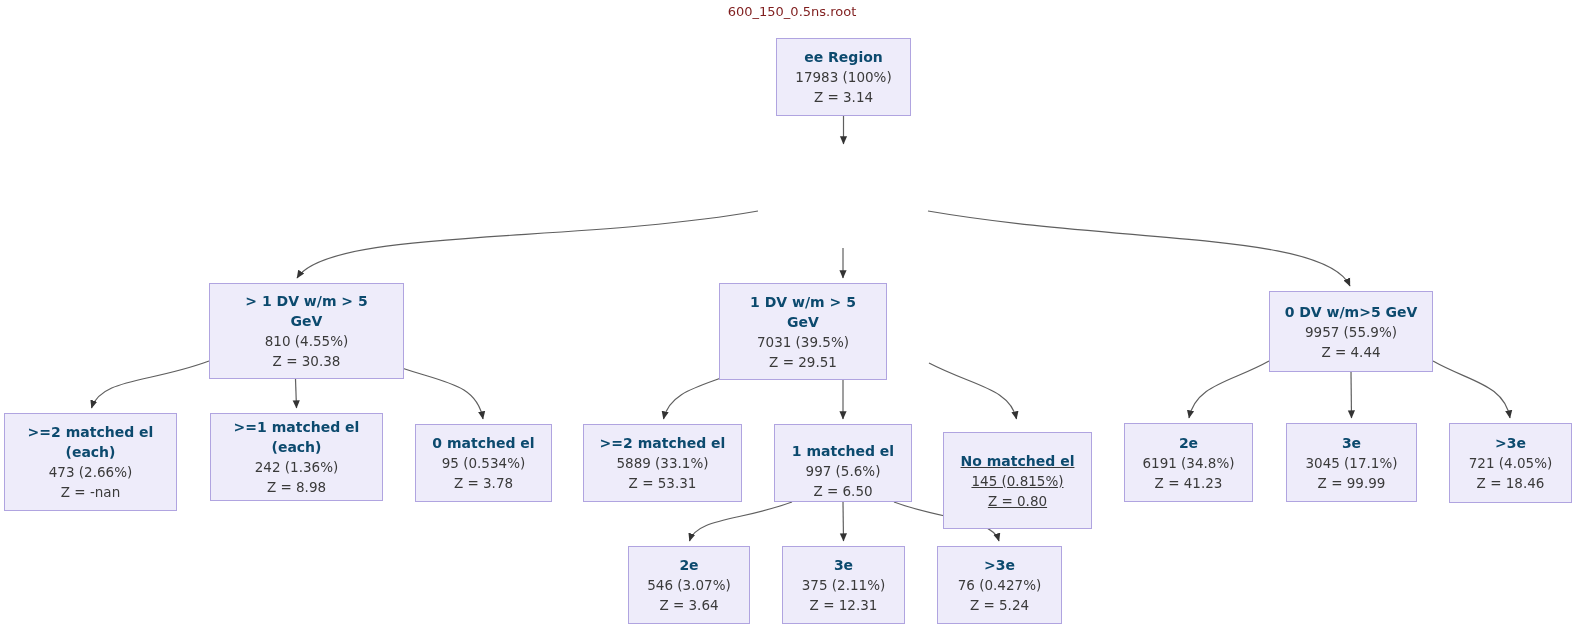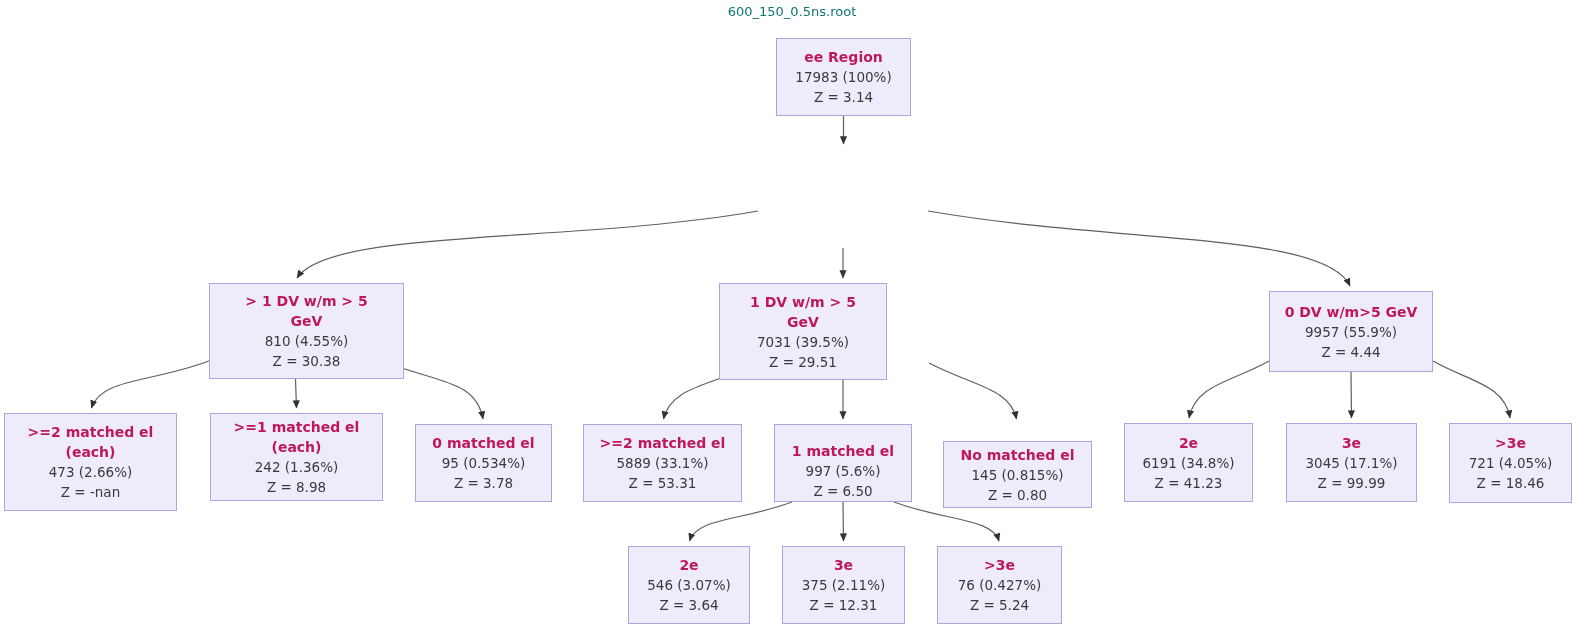--- a/index.html
+++ b/index.html
@@ -9,21 +9,21 @@
     height: 635px;
     background: #ffffff;
     font-family: "DejaVu Sans", "Liberation Sans", sans-serif;
     overflow: hidden;
   }
   #graph-title {
     position: absolute;
     left: 0; right: 0; top: 4px;
     text-align: center;
     font-size: 13px;
-    color: #0f766e;
+    color: #7f1d1d;
   }
   #edge-layer {
     position: absolute;
     left: 0; top: 0;
     width: 1584px; height: 635px;
   }
   #edge-layer path.edge {
     fill: none;
     stroke: #5f5f5f;
     stroke-width: 1.2;
@@ -37,36 +37,36 @@
     flex-direction: column;
     align-items: center;
     justify-content: center;
     text-align: center;
     color: #3a3a3a;
     font-size: 13.5px;
     line-height: 20px;
   }
   .node .node-title {
     font-weight: bold;
-    color: #be185d;
+    color: #0c4a6e;
     font-size: 14px;
     white-space: pre-line;
   }
   
   .n-root   { left: 776px;  top: 38px;  width: 135px; height: 78px; }
   .n-pass   { left: 758px;  top: 150px; width: 170px; height: 98px; }
   .n-gt1dv  { left: 209px;  top: 283px; width: 195px; height: 96px; }
   .n-onedv  { left: 719px;  top: 283px; width: 168px; height: 97px; }
   .n-zerodv { left: 1269px; top: 291px; width: 164px; height: 81px; }
   .n-m2each { left: 4px;    top: 413px; width: 173px; height: 98px; }
   .n-m1each { left: 210px;  top: 413px; width: 173px; height: 88px; }
   .n-m0     { left: 415px;  top: 424px; width: 137px; height: 78px; }
   .n-m2     { left: 583px;  top: 424px; width: 159px; height: 78px; }
   .n-m1     { left: 774px;  top: 424px; width: 138px; height: 78px; justify-content: flex-end; }
-  .n-mno    { left: 943px;  top: 441px; width: 149px; height: 67px; }
+  .n-mno    { left: 943px;  top: 432px; width: 149px; height: 97px; text-decoration: underline; }
   .n-e2r    { left: 1124px; top: 423px; width: 129px; height: 79px; }
   .n-e3r    { left: 1286px; top: 423px; width: 131px; height: 79px; }
   .n-egt3r  { left: 1449px; top: 423px; width: 123px; height: 80px; }
   .n-e2b    { left: 628px;  top: 546px; width: 122px; height: 78px; }
   .n-e3b    { left: 782px;  top: 546px; width: 123px; height: 78px; }
   .n-egt3b  { left: 937px;  top: 546px; width: 125px; height: 78px; }
 </style>
 </head>
 <body>
 

